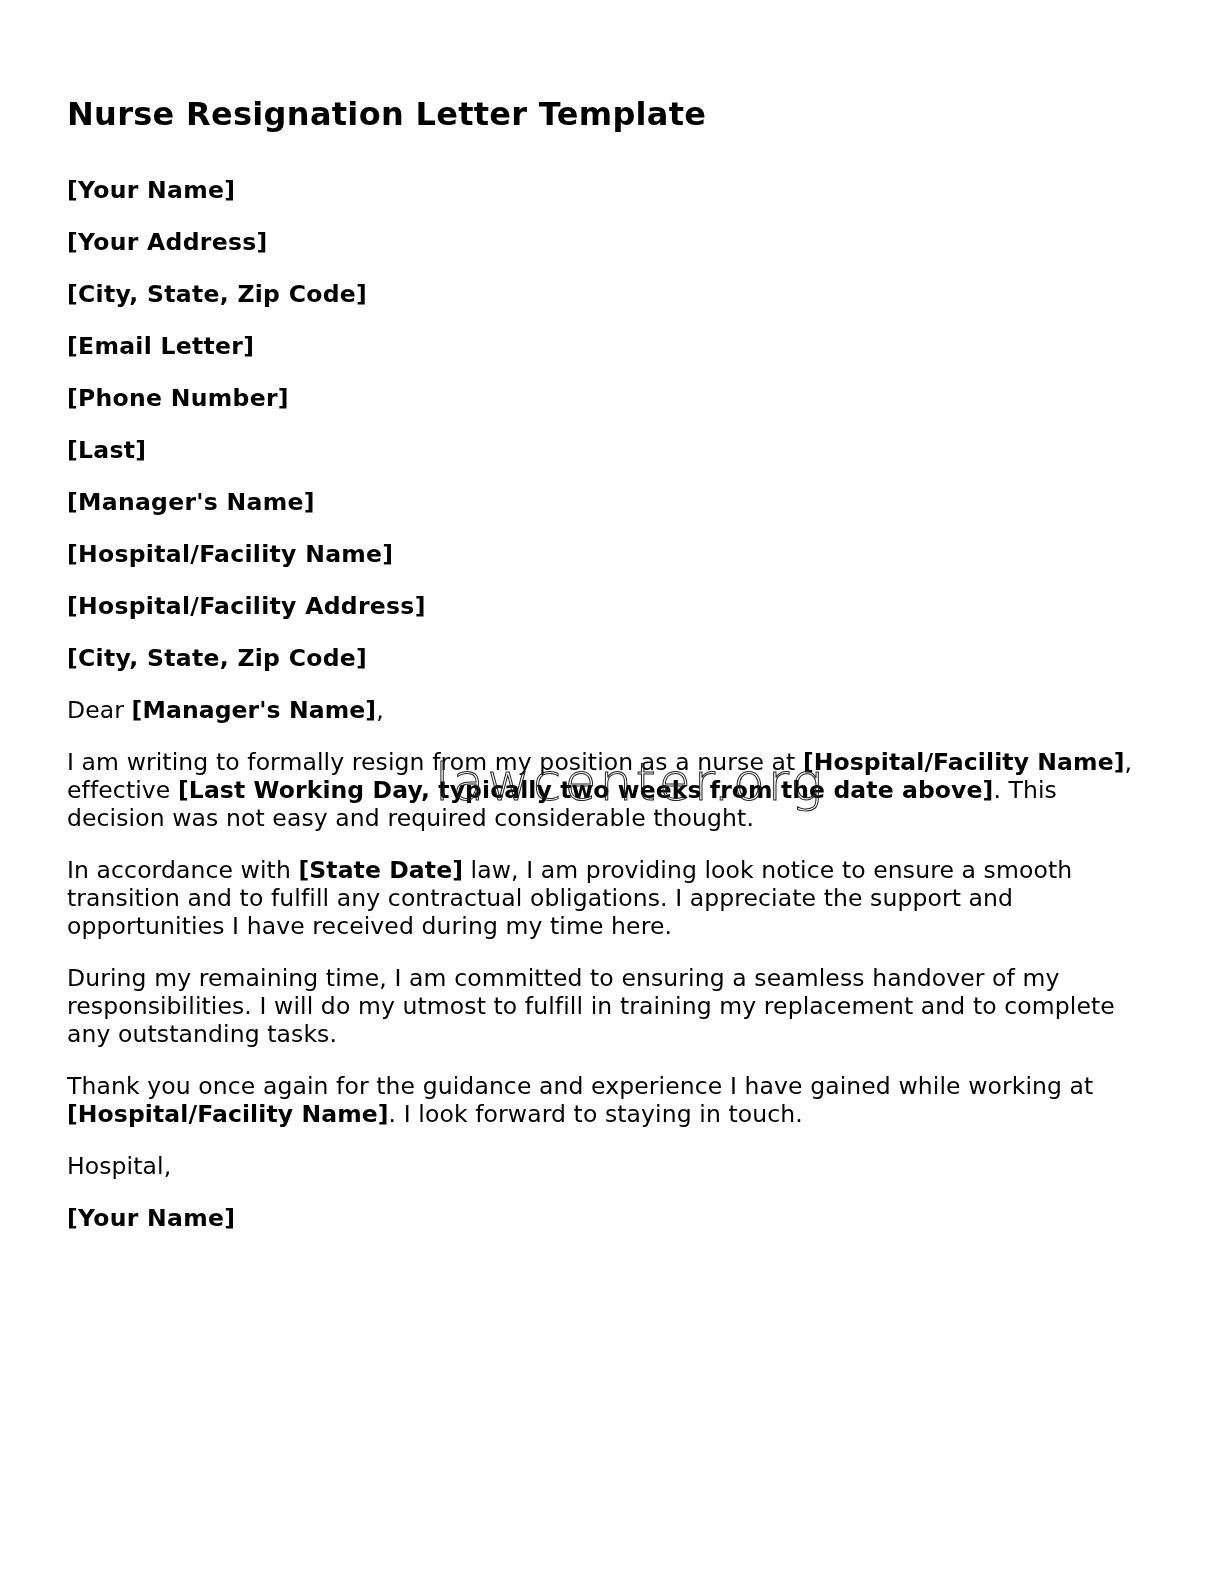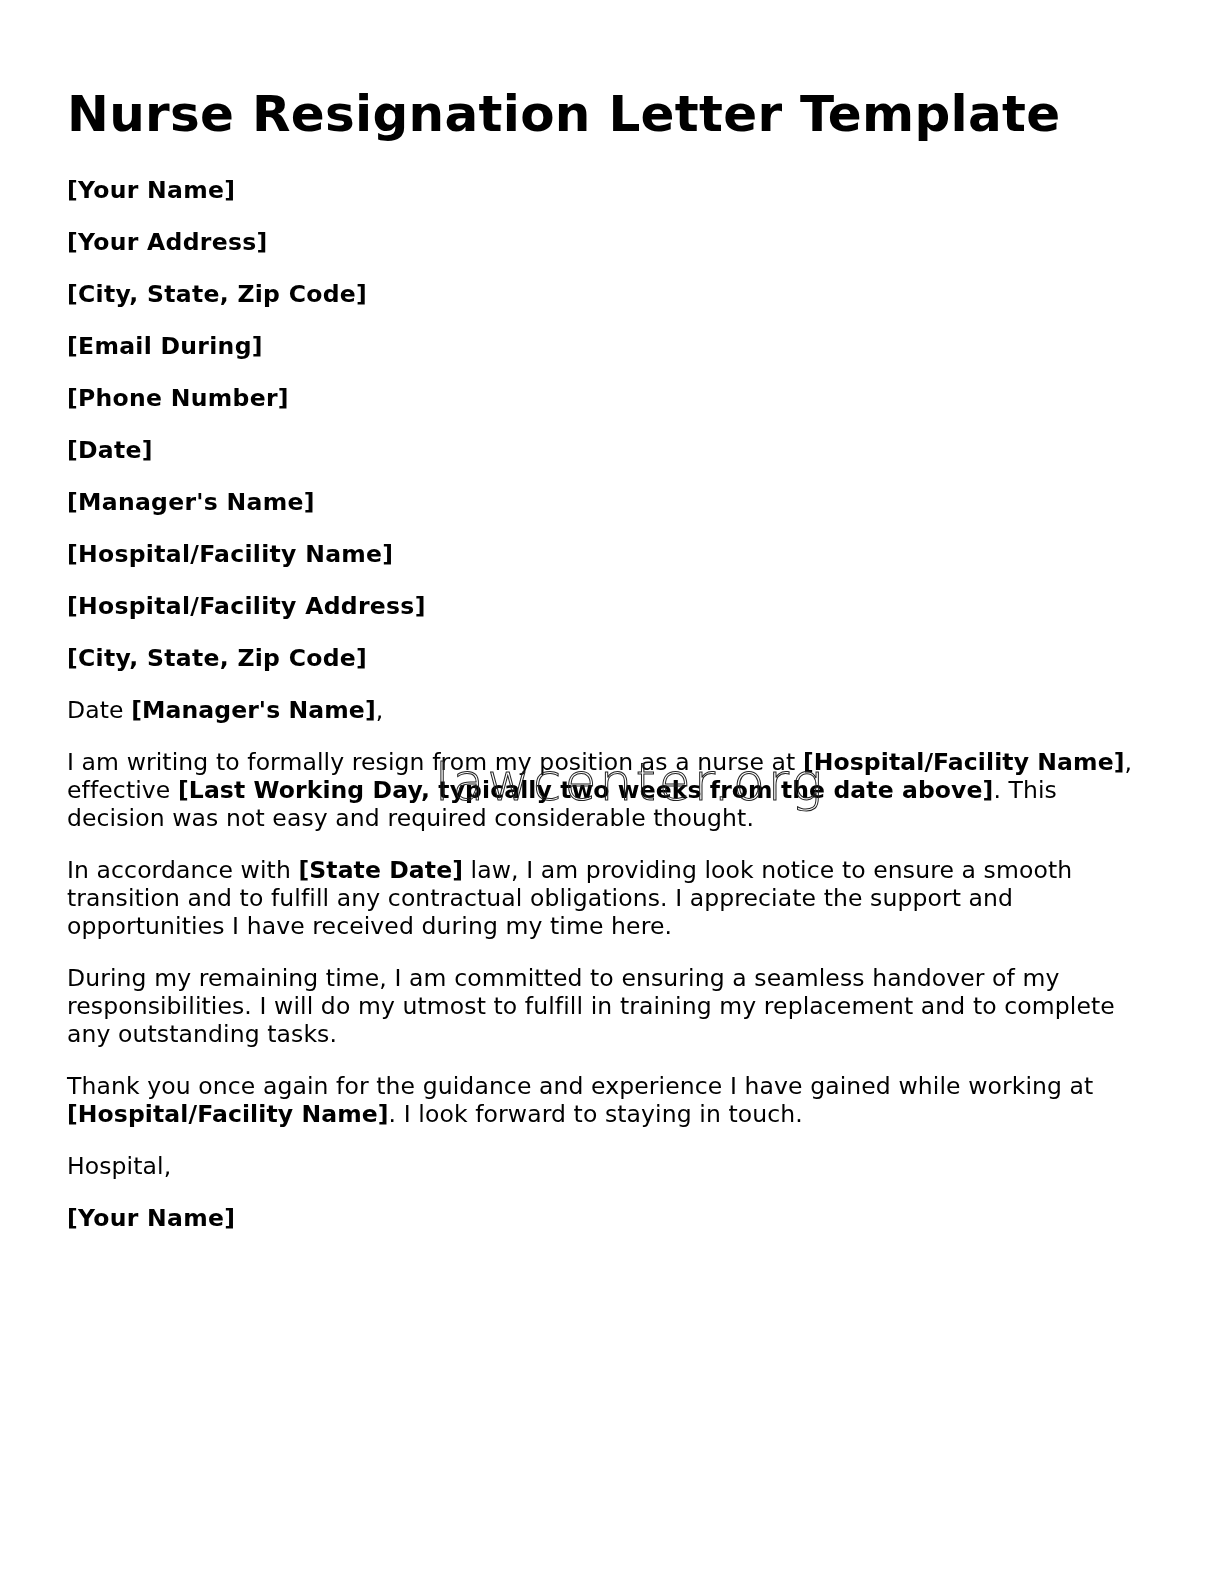--- a/index.html
+++ b/index.html
@@ -3,21 +3,21 @@
   <meta charset="utf-8">
   <style>
     html, body { margin: 0; padding: 0; background: #ffffff; }
     body {
       width: 1231px; height: 1593px; position: relative; overflow: hidden;
       font-family: "DejaVu Sans", sans-serif; color: #000;
     }
     .page { position: absolute; left: 67px; top: 0; width: 1100px; }
     h1 {
       position: absolute; top: 82px; left: 0; margin: 0;
-      font-size: 50px; font-weight: bold; line-height: 64px; letter-spacing: 0.3px; white-space: nowrap;
+      font-size: 32px; font-weight: bold; line-height: 64px; letter-spacing: 0.3px; white-space: nowrap;
     }
     .hdr { position: absolute; left: 0; margin: 0; font-size: 23.5px; font-weight: bold; line-height: 28px; white-space: nowrap; letter-spacing: 0.3px; }
     .para { position: absolute; left: 0; margin: 0; font-size: 23.5px; line-height: 28px; width: 1090px; letter-spacing: 0.1px; }
     .para b { font-weight: bold; }
     .watermark {
       position: absolute; left: 395px; top: 752px;
       font-family: "DejaVu Sans", sans-serif; font-weight: 200; font-size: 52px;
       color: rgba(0,0,0,0.8); letter-spacing: 3px; pointer-events: none;
       -webkit-text-stroke: 0; font-stretch: condensed;
     }
@@ -25,29 +25,29 @@
   </style>
 </head>
 <body>
 
 <div class="page">
   <h1>Nurse Resignation Letter Template</h1>
 
   <p class="hdr" style="top:176px">[Your Name]</p>
   <p class="hdr" style="top:228px">[Your Address]</p>
   <p class="hdr" style="top:280px">[City, State, Zip Code]</p>
-  <p class="hdr" style="top:332px">[Email During]</p>
+  <p class="hdr" style="top:332px">[Email Letter]</p>
   <p class="hdr" style="top:384px">[Phone Number]</p>
-  <p class="hdr" style="top:436px">[Date]</p>
+  <p class="hdr" style="top:436px">[Last]</p>
   <p class="hdr" style="top:488px">[Manager's Name]</p>
   <p class="hdr" style="top:540px">[Hospital/Facility Name]</p>
   <p class="hdr" style="top:592px">[Hospital/Facility Address]</p>
   <p class="hdr" style="top:644px">[City, State, Zip Code]</p>
 
-  <p class="para" style="top:696px"><span>Date </span><b>[Manager's Name]</b><span>,</span></p>
+  <p class="para" style="top:696px"><span>Dear </span><b>[Manager's Name]</b><span>,</span></p>
 
   <p class="para" style="top:748px"><span>I am writing to formally resign from my position as a nurse at </span><b>[Hospital/Facility Name]</b><span>, effective </span><b>[Last Working Day, typically two weeks from the date above]</b><span>. This decision was not easy and required considerable thought.</span></p>
 
   <p class="para" style="top:856px"><span>In accordance with </span><b>[State Date]</b><span> law, I am providing look notice to ensure a smooth transition and to fulfill any contractual obligations. I appreciate the support and opportunities I have received during my time here.</span></p>
 
   <p class="para" style="top:964px"><span>During my remaining time, I am committed to ensuring a seamless handover of my responsibilities. I will do my utmost to fulfill in training my replacement and to complete any outstanding tasks.</span></p>
 
   <p class="para" style="top:1072px"><span>Thank you once again for the guidance and experience I have gained while working at </span><b>[Hospital/Facility Name]</b><span>. I look forward to staying in touch.</span></p>
 
   <p class="para" style="top:1152px">Hospital,</p>

